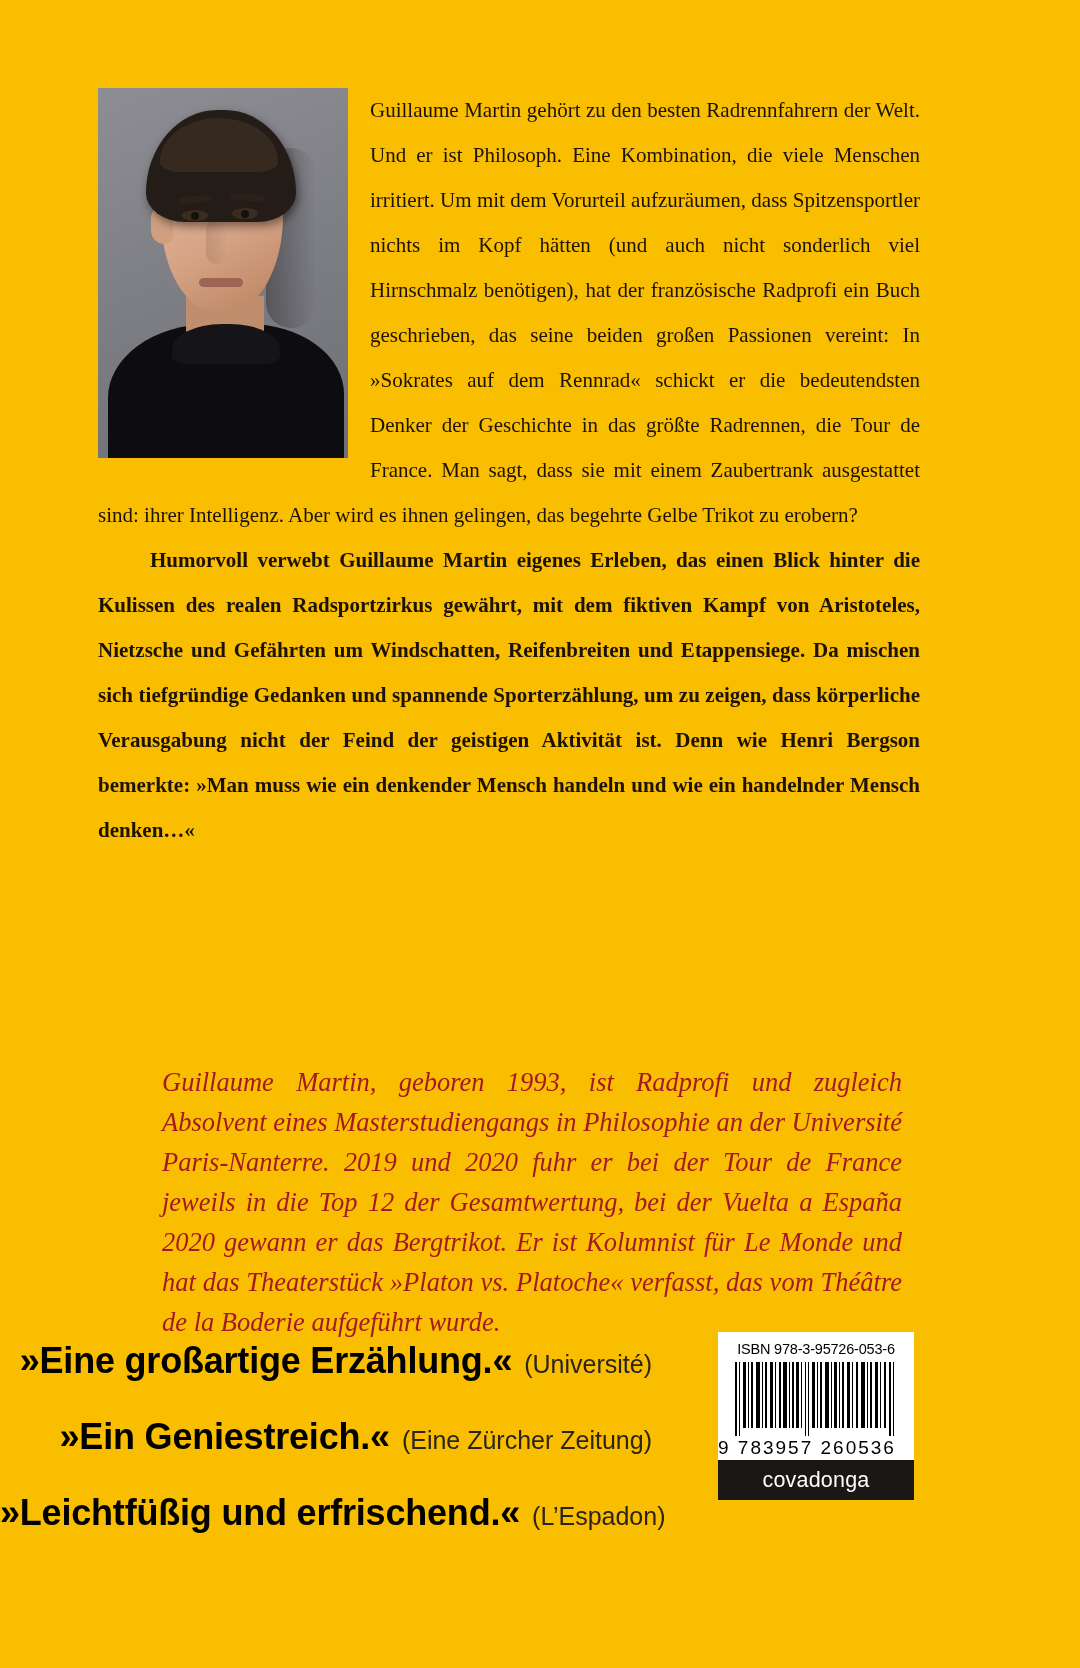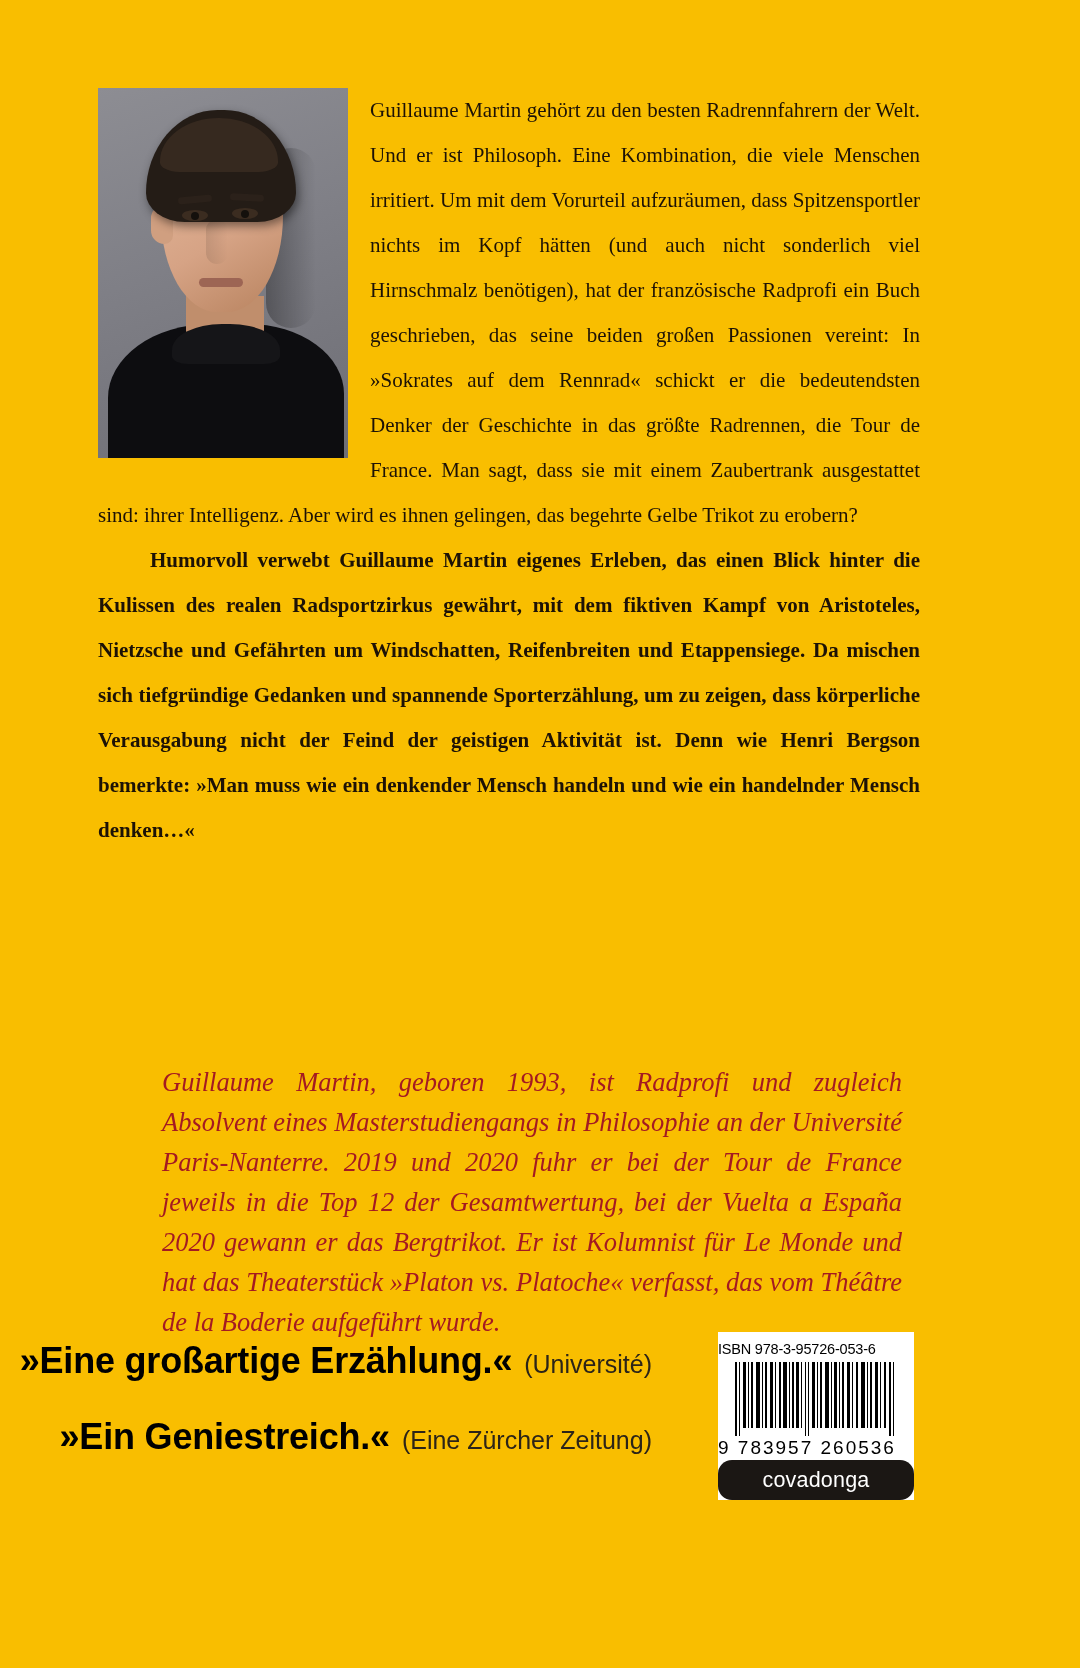--- a/index.html
+++ b/index.html
@@ -133,21 +133,21 @@
   }
 
   
   .barcode-block{
     position:absolute;
     left:718px;top:1332px;
     width:196px;height:168px;
     background:#ffffff;
   }
   .isbn-text{
-    text-align:left;
+    text-align:center;
     font-family:"Liberation Sans",sans-serif;
     font-size:14.5px;
     color:#000;
     padding-top:9px;
     letter-spacing:-0.2px;
   }
   .bars{
     margin:5px auto 0 auto;
     width:162px;height:74px;
     display:block;
@@ -156,21 +156,21 @@
     font-family:"Liberation Sans",sans-serif;
     font-size:19px;
     color:#000;
     text-align:left;
     letter-spacing:2px;
     margin-top:1px;
   }
   .pub-bar{
     position:absolute;left:0;bottom:0;width:196px;height:40px;
     background:#1b1714;
-    display:flex;align-items:center;justify-content:center;border-radius:14px;
+    display:flex;align-items:center;justify-content:center;
   }
   .pub-name{
     color:#ffffff;
     font-family:"Liberation Sans",sans-serif;
     font-size:21.5px;
     letter-spacing:.2px;
   }
 </style>
 </head>
 <body>
@@ -202,20 +202,23 @@
   <div class="bio">
     <p>Guillaume Martin, geboren 1993, ist Radprofi und zugleich Absolvent eines Masterstudiengangs in Philosophie an der Université Paris-Nanterre. 2019 und 2020 fuhr er bei der Tour de France jeweils in die Top 12 der Gesamtwertung, bei der Vuelta a España 2020 gewann er das Bergtrikot. Er ist Kolumnist für Le Monde und hat das Theaterstück »Platon vs. Platoche« verfasst, das vom Théâtre de la Boderie aufgeführt wurde.</p>
   </div>
 
   <div class="quotes">
     <div class="quote-line">
       <span class="quote-text">»Eine großartige Erzählung.«</span><span class="quote-src">(Université)</span>
     </div>
     <div class="quote-line">
       <span class="quote-text">»Ein Geniestreich.«</span><span class="quote-src">(Eine Zürcher Zeitung)</span>
+    </div>
+    <div class="quote-line">
+      <span class="quote-text">»Leichtfüßig und erfrischend.«</span><span class="quote-src">(L’Espadon)</span>
     </div>
   </div>
 
   <div class="barcode-block">
     <div class="isbn-text">ISBN 978-3-95726-053-6</div>
     <svg class="bars" viewBox="0 0 162 74" preserveAspectRatio="none">
       <g fill="#000">
         <rect x="0" y="0" width="2" height="74"></rect>
         <rect x="4" y="0" width="1" height="74"></rect>
         <rect x="8" y="0" width="3" height="66"></rect>

